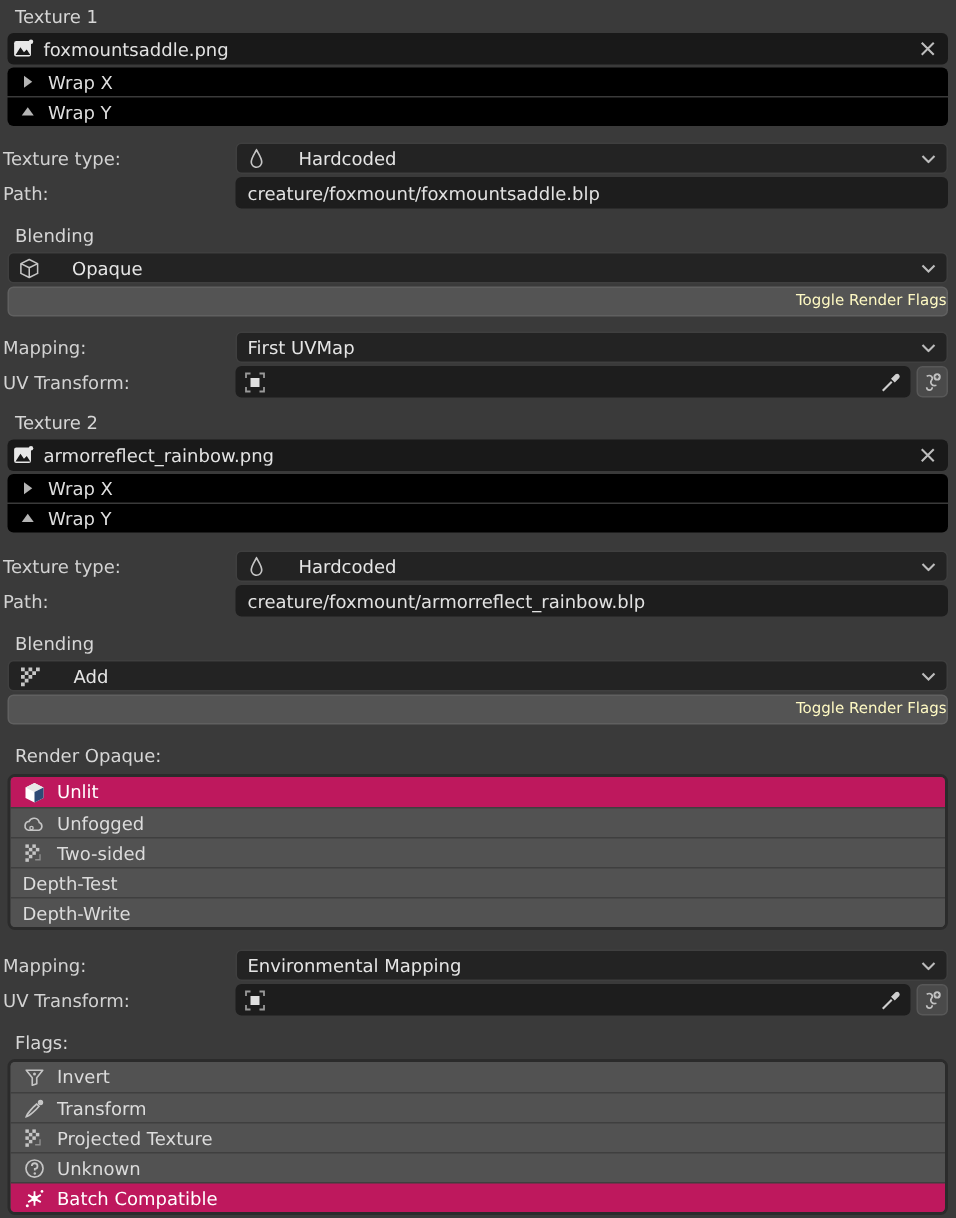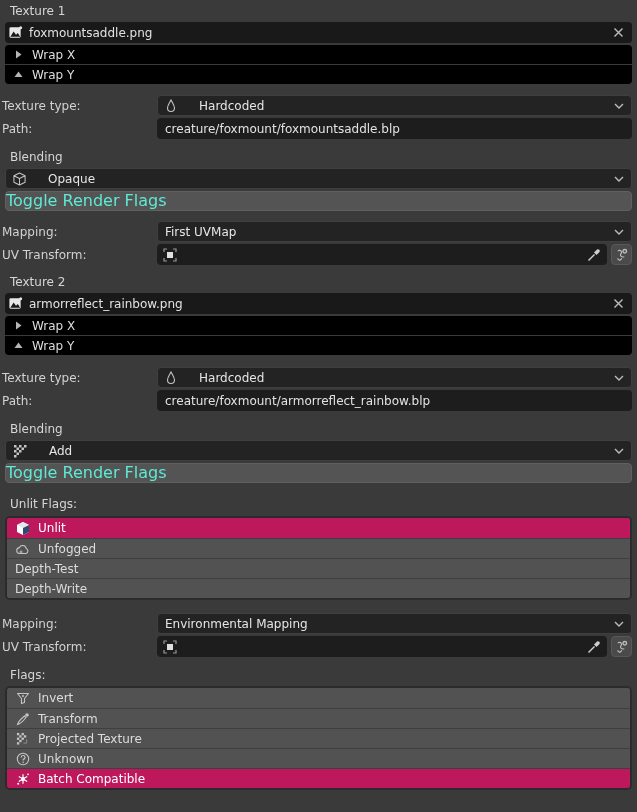--- a/index.html
+++ b/index.html
@@ -42,22 +42,22 @@
     width:100%;
   }
   .dropdown .caret { margin-left:auto; flex:0 0 auto; }
   .dropdown.fullw { margin-left:5px; margin-right:5px; width:auto;justify-content:center; }
 
   .text-field { padding:0 8px; width:100%; }
 
   .btn {
     display:block; margin-left:5px; margin-right:5px; height:20px;
     background:#545454; border:1px solid #606060; border-radius:4px;
-    color:#5eead4; font-family:inherit; font-size:16px; width:calc(100% - 10px);
-    text-align:left; line-height:18px; cursor:default;
+    color:#fef9c3; font-family:inherit; font-size:10px; width:calc(100% - 10px);
+    text-align:right; line-height:18px; cursor:default;
   }
 
   .uv-wrap { flex:1; display:flex; align-items:center; gap:4px; }
   .uv-field { flex:1; padding:0 6px; gap:6px; }
   .uv-field .spacer { flex:1; }
   .mini-btn {
     width:21px; height:21px; background:#4a4a4a; border:1px solid #585858; border-radius:4px;
     display:flex; align-items:center; justify-content:center;
   }
 
@@ -277,130 +277,148 @@
   <span>Add</span>
   <span class="caret icon">
     <svg width="10" height="6" viewBox="0 0 10 6">
         <path d="M1 1 L5 5 L9 1" fill="none" stroke="#bcbcbc" stroke-width="1.4"></path>
       </svg>
   </span>
 </div>
 
 <button class="btn mt2">Toggle Render Flags</button>
 
-<div class="section-label mt14">Unlit Flags:</div>
+<div class="section-label mt14">Render Opaque:</div>
 
 <div class="listbox mt4">
   <div class="lrow selected">
     <span class="licon icon">
       <svg width="14" height="15" viewBox="0 0 14 15">
         <path d="M7 1 L13 4 L13 11 L7 14 L1 11 L1 4 Z" fill="#ffffff"></path>
         <path d="M1 4 L7 7 L13 4 L7 1 Z" fill="#e6e6e6"></path>
         <path d="M7 7 L13 4 L13 11 L7 14 Z" fill="#2d4a75"></path>
       </svg>
     </span>
     <span>Unlit</span>
   </div>
   <div class="lrow">
     <span class="licon icon">
       <svg width="15" height="12" viewBox="0 0 15 12">
         <path d="M4 10.5 A3 3 0 0 1 4.4 4.6 A3.6 3.6 0 0 1 11.2 5.4 A2.7 2.7 0 0 1 11 10.5 Z" fill="none" stroke="#c5c5c5" stroke-width="1.1"></path>
         <circle cx="6" cy="9" r="1.1" fill="none" stroke="#c5c5c5" stroke-width="0.9"></circle>
       </svg>
     </span>
     <span>Unfogged</span>
-  </div>
-  <div class="lrow">
-    <span>Depth-Test</span>
-  </div>
-  <div class="lrow">
-    <span>Depth-Write</span>
-  </div>
-</div>
-
-<div class="prop-row mt13">
-  <span class="prop-label">Mapping:</span>
-  <div class="prop-field dropdown">
-    <span>Environmental Mapping</span>
-    <span class="caret icon">
-      <svg width="10" height="6" viewBox="0 0 10 6">
-          <path d="M1 1 L5 5 L9 1" fill="none" stroke="#bcbcbc" stroke-width="1.4"></path>
-        </svg>
-    </span>
-  </div>
-</div>
-
-<div class="prop-row mt2">
-  <span class="prop-label">UV Transform:</span>
-  <div class="uv-wrap">
-    <div class="uv-field">
-      <span class="icon">
-        <svg width="14" height="14" viewBox="0 0 14 14">
-          <path d="M1 4 L1 1 L4 1 M10 1 L13 1 L13 4 M13 10 L13 13 L10 13 M4 13 L1 13 L1 10" fill="none" stroke="#9a9a9a" stroke-width="1.2"></path>
-          <rect x="4" y="4" width="6" height="6" fill="#e0e0e0"></rect>
-        </svg>
-      </span>
-      <span class="spacer"></span>
-      <span class="icon">
-        <svg width="14" height="14" viewBox="0 0 14 14">
-          <path d="M1.5 12.5 L7.5 6.5" stroke="#cfcfcf" stroke-width="1.4"></path>
-          <path d="M7 4.5 L9.5 7 L12.5 4 A1.8 1.8 0 0 0 10 1.5 Z" fill="#cfcfcf"></path>
-        </svg>
-      </span>
-    </div>
-    <div class="mini-btn">
-      <span class="icon">
-        <svg width="13" height="13" viewBox="0 0 14 14">
-          <path d="M3 3 C6 1.5 8 4 6.5 6 C5 8 7 10.5 10 9.5" fill="none" stroke="#c0c0c0" stroke-width="1.2"></path>
-          <path d="M3 11 A2 2 0 0 0 7 11" fill="none" stroke="#c0c0c0" stroke-width="1.2"></path>
-          <circle cx="10.5" cy="3.5" r="2.6" fill="#c0c0c0"></circle>
-          <path d="M10.5 2.2 V4.8 M9.2 3.5 H11.8" stroke="#4a4a4a" stroke-width="1"></path>
-        </svg>
-      </span>
-    </div>
-  </div>
-</div>
-
-<div class="section-label mt11">Flags:</div>
-
-<div class="listbox mt3">
-  <div class="lrow">
-    <span class="licon icon">
-      <svg width="14" height="13" viewBox="0 0 14 13">
-        <path d="M1.5 1.5 L12.5 1.5 L8.5 6.5 L8.5 10.5 L5.5 11.5 L5.5 6.5 Z" fill="none" stroke="#c5c5c5" stroke-width="1.1" stroke-linejoin="round"></path>
-        <circle cx="7" cy="4" r="1" fill="#c5c5c5"></circle>
-      </svg>
-    </span>
-    <span>Invert</span>
-  </div>
-  <div class="lrow">
-    <span class="licon icon">
-      <svg width="14" height="14" viewBox="0 0 14 14">
-        <path d="M1.5 12.5 C2 10.5 6 6 8.5 4 L10 5.5 C8 8 3.5 12 1.5 12.5 Z" fill="none" stroke="#c5c5c5" stroke-width="1.1"></path>
-        <circle cx="11" cy="3" r="1.8" fill="#c5c5c5"></circle>
-      </svg>
-    </span>
-    <span>Transform</span>
   </div>
   <div class="lrow">
     <span class="licon icon">
       <svg width="13" height="13" viewBox="0 0 14 14">
         <g fill="#c5c5c5">
           <rect x="1" y="1" width="2.5" height="2.5"></rect>
             <rect x="6" y="1" width="2.5" height="2.5"></rect>
           <rect x="3.5" y="3.5" width="2.5" height="2.5"></rect>
             <rect x="8.5" y="3.5" width="2.5" height="2.5"></rect>
           <rect x="1" y="6" width="2.5" height="2.5"></rect>
             <rect x="6" y="6" width="2.5" height="2.5"></rect>
           <rect x="3.5" y="8.5" width="2.5" height="2.5"></rect>
             <rect x="1" y="11" width="2.5" height="2.5"></rect>
         </g>
         <path d="M11.5 8 L11.5 12 L8 12" fill="none" stroke="#8f8f8f" stroke-width="1"></path>
       </svg>
     </span>
+    <span>Two-sided</span>
+  </div>
+  <div class="lrow">
+    <span>Depth-Test</span>
+  </div>
+  <div class="lrow">
+    <span>Depth-Write</span>
+  </div>
+</div>
+
+<div class="prop-row mt13">
+  <span class="prop-label">Mapping:</span>
+  <div class="prop-field dropdown">
+    <span>Environmental Mapping</span>
+    <span class="caret icon">
+      <svg width="10" height="6" viewBox="0 0 10 6">
+          <path d="M1 1 L5 5 L9 1" fill="none" stroke="#bcbcbc" stroke-width="1.4"></path>
+        </svg>
+    </span>
+  </div>
+</div>
+
+<div class="prop-row mt2">
+  <span class="prop-label">UV Transform:</span>
+  <div class="uv-wrap">
+    <div class="uv-field">
+      <span class="icon">
+        <svg width="14" height="14" viewBox="0 0 14 14">
+          <path d="M1 4 L1 1 L4 1 M10 1 L13 1 L13 4 M13 10 L13 13 L10 13 M4 13 L1 13 L1 10" fill="none" stroke="#9a9a9a" stroke-width="1.2"></path>
+          <rect x="4" y="4" width="6" height="6" fill="#e0e0e0"></rect>
+        </svg>
+      </span>
+      <span class="spacer"></span>
+      <span class="icon">
+        <svg width="14" height="14" viewBox="0 0 14 14">
+          <path d="M1.5 12.5 L7.5 6.5" stroke="#cfcfcf" stroke-width="1.4"></path>
+          <path d="M7 4.5 L9.5 7 L12.5 4 A1.8 1.8 0 0 0 10 1.5 Z" fill="#cfcfcf"></path>
+        </svg>
+      </span>
+    </div>
+    <div class="mini-btn">
+      <span class="icon">
+        <svg width="13" height="13" viewBox="0 0 14 14">
+          <path d="M3 3 C6 1.5 8 4 6.5 6 C5 8 7 10.5 10 9.5" fill="none" stroke="#c0c0c0" stroke-width="1.2"></path>
+          <path d="M3 11 A2 2 0 0 0 7 11" fill="none" stroke="#c0c0c0" stroke-width="1.2"></path>
+          <circle cx="10.5" cy="3.5" r="2.6" fill="#c0c0c0"></circle>
+          <path d="M10.5 2.2 V4.8 M9.2 3.5 H11.8" stroke="#4a4a4a" stroke-width="1"></path>
+        </svg>
+      </span>
+    </div>
+  </div>
+</div>
+
+<div class="section-label mt11">Flags:</div>
+
+<div class="listbox mt3">
+  <div class="lrow">
+    <span class="licon icon">
+      <svg width="14" height="13" viewBox="0 0 14 13">
+        <path d="M1.5 1.5 L12.5 1.5 L8.5 6.5 L8.5 10.5 L5.5 11.5 L5.5 6.5 Z" fill="none" stroke="#c5c5c5" stroke-width="1.1" stroke-linejoin="round"></path>
+        <circle cx="7" cy="4" r="1" fill="#c5c5c5"></circle>
+      </svg>
+    </span>
+    <span>Invert</span>
+  </div>
+  <div class="lrow">
+    <span class="licon icon">
+      <svg width="14" height="14" viewBox="0 0 14 14">
+        <path d="M1.5 12.5 C2 10.5 6 6 8.5 4 L10 5.5 C8 8 3.5 12 1.5 12.5 Z" fill="none" stroke="#c5c5c5" stroke-width="1.1"></path>
+        <circle cx="11" cy="3" r="1.8" fill="#c5c5c5"></circle>
+      </svg>
+    </span>
+    <span>Transform</span>
+  </div>
+  <div class="lrow">
+    <span class="licon icon">
+      <svg width="13" height="13" viewBox="0 0 14 14">
+        <g fill="#c5c5c5">
+          <rect x="1" y="1" width="2.5" height="2.5"></rect>
+            <rect x="6" y="1" width="2.5" height="2.5"></rect>
+          <rect x="3.5" y="3.5" width="2.5" height="2.5"></rect>
+            <rect x="8.5" y="3.5" width="2.5" height="2.5"></rect>
+          <rect x="1" y="6" width="2.5" height="2.5"></rect>
+            <rect x="6" y="6" width="2.5" height="2.5"></rect>
+          <rect x="3.5" y="8.5" width="2.5" height="2.5"></rect>
+            <rect x="1" y="11" width="2.5" height="2.5"></rect>
+        </g>
+        <path d="M11.5 8 L11.5 12 L8 12" fill="none" stroke="#8f8f8f" stroke-width="1"></path>
+      </svg>
+    </span>
     <span>Projected Texture</span>
   </div>
   <div class="lrow">
     <span class="licon icon">
       <svg width="14" height="14" viewBox="0 0 14 14">
         <circle cx="7" cy="7" r="5.7" fill="none" stroke="#c5c5c5" stroke-width="1.1"></circle>
         <path d="M5.2 5.4 A1.9 1.9 0 1 1 7.2 7.3 L7.2 8.4" fill="none" stroke="#c5c5c5" stroke-width="1.2"></path>
         <circle cx="7.2" cy="10.3" r="0.8" fill="#c5c5c5"></circle>
       </svg>
     </span>

